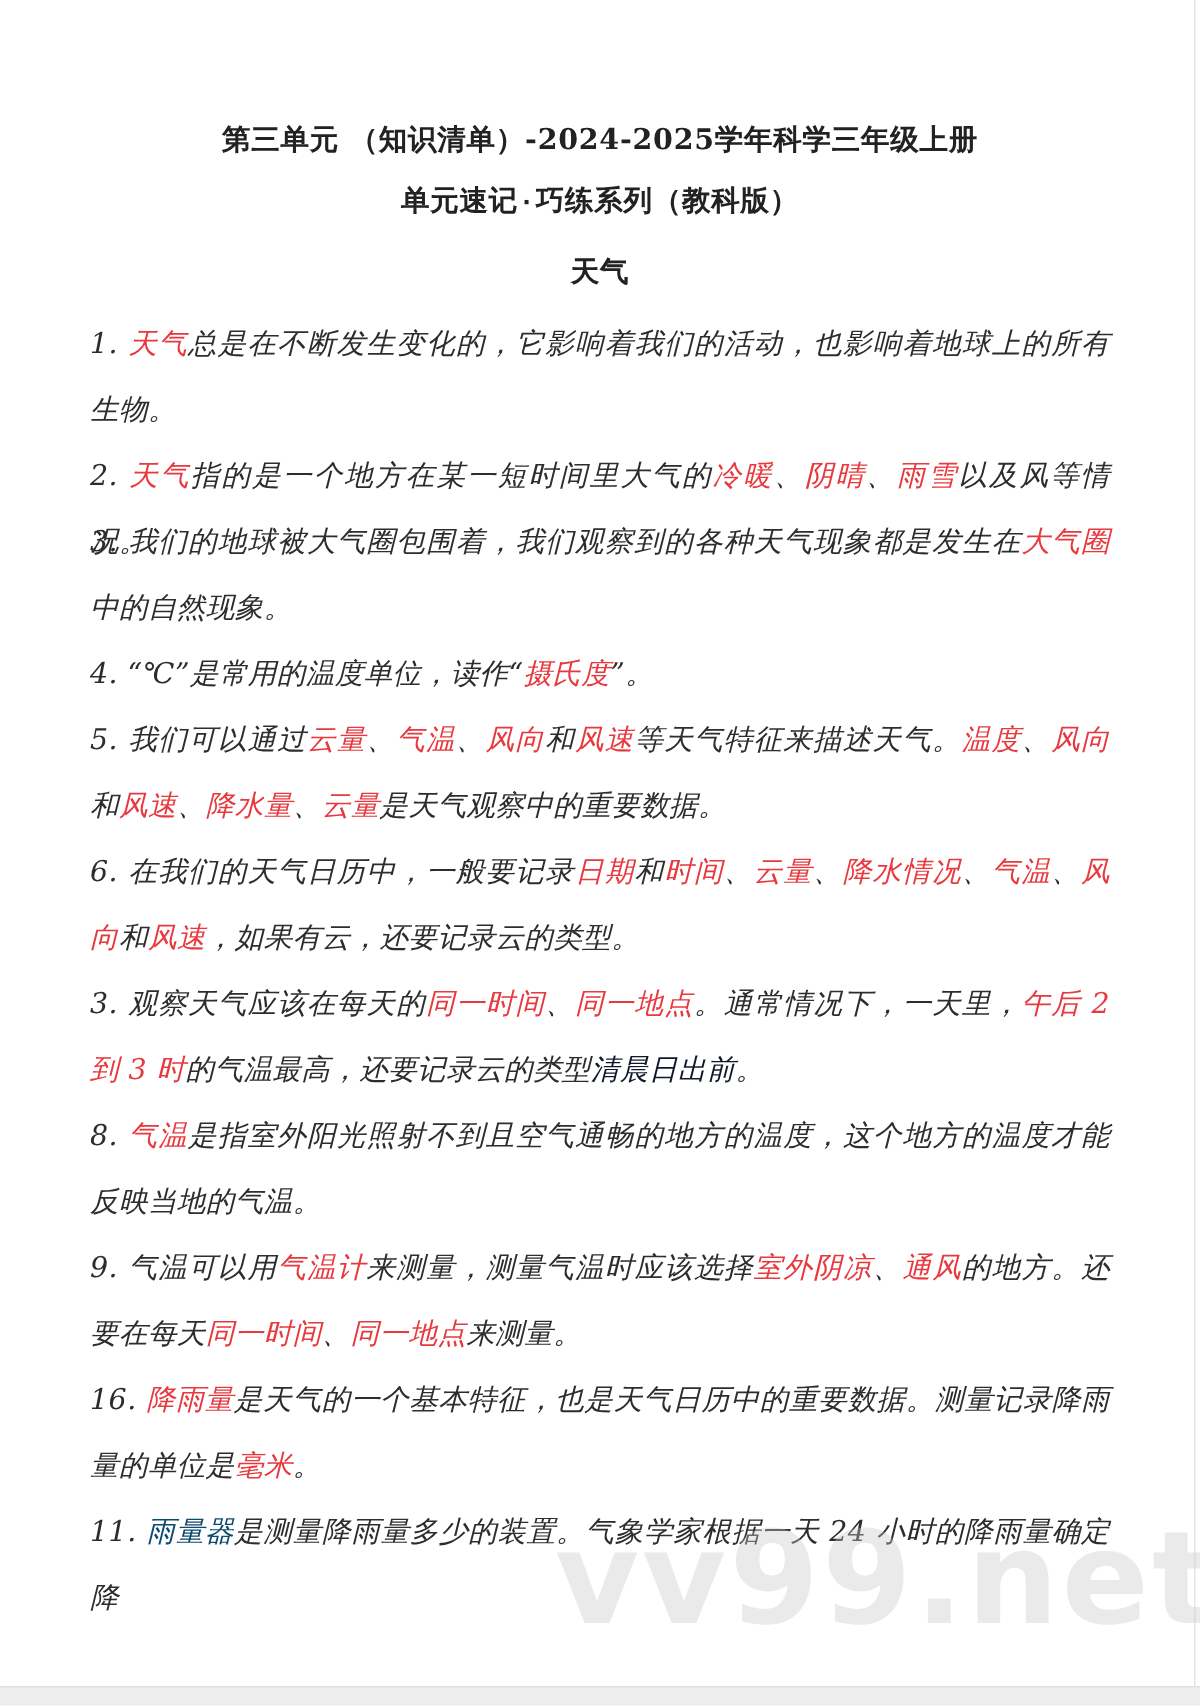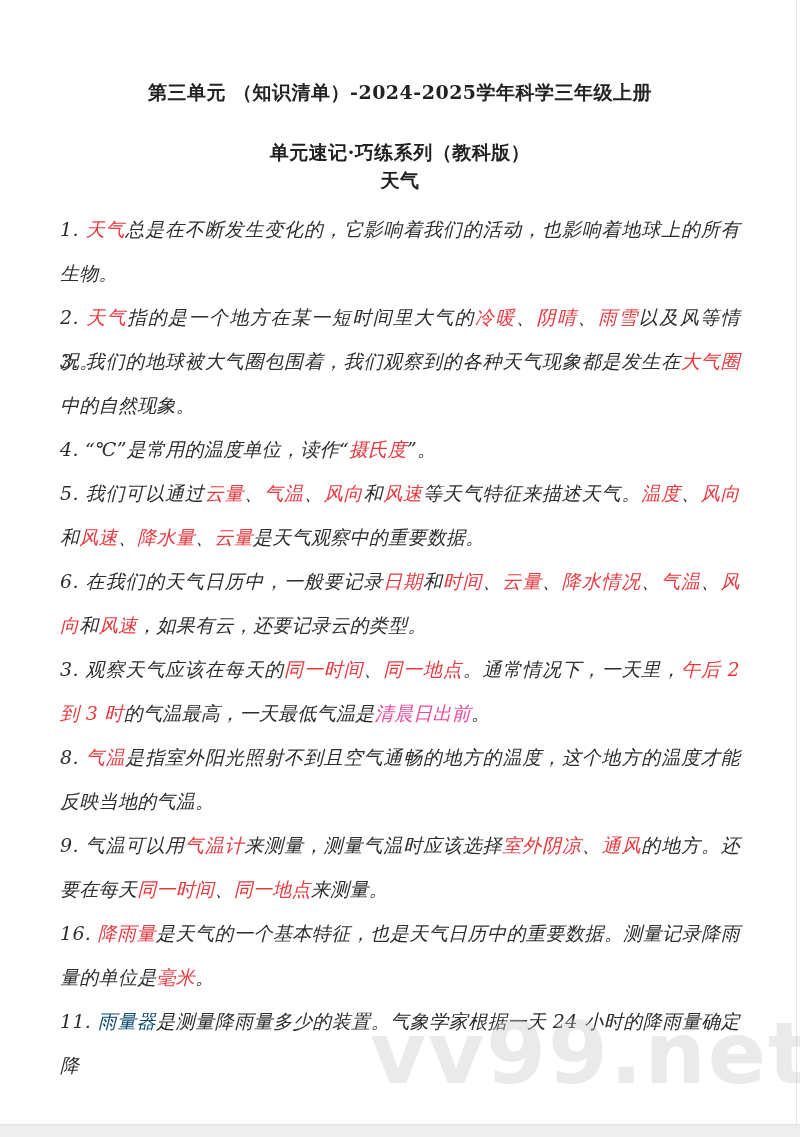--- a/index.html
+++ b/index.html
@@ -17,21 +17,21 @@
   }
   .bottom-strip {
     position: absolute; left: 0; top: 1124px; width: 800px; height: 13px;
     background: #eeeeee; border-top: 1px solid #e0e0e0;
   }
   .title {
     position: absolute; left: 0; width: 800px; text-align: center;
     font-weight: bold; color: #222; font-size: 19px; letter-spacing: 0.5px;
   }
   .t1 { top: 80px; }
-  .t2 { top: 140px; }
+  .t2 { top: 121px; font-family: Liberation Mono, monospace; }
   .t3 { top: 168px; }
   .para {
     position: absolute; left: 60px; width: 680px;
     font-size: 19px; line-height: 44px; color: #2d2d2d;
     text-align: justify; letter-spacing: 0.3px; font-style: italic;
   }
   .hl { color: #e8393f; }
   .watermark {
     position: absolute; left: 370px; top: 1003px;
     font-family: "DejaVu Sans", "Liberation Sans", sans-serif;
@@ -46,21 +46,21 @@
   <div class="title t1">第三单元 （知识清单）-2024-2025学年科学三年级上册</div>
   <div class="title t2">单元速记·巧练系列（教科版）</div>
   <div class="title t3">天气</div>
 
   <div class="para" style="top:207px"><span>1. </span><span class="hl" style="color: rgb(232, 57, 63);">天气</span><span>总是在不断发生变化的，它影响着我们的活动，也影响着地球上的所有生物。</span></div>
   <div class="para" style="top:295px"><span>2. </span><span class="hl" style="color: rgb(232, 57, 63);">天气</span><span>指的是一个地方在某一短时间里大气的</span><span class="hl" style="color: rgb(232, 57, 63);">冷暖</span><span>、</span><span class="hl" style="color: rgb(232, 57, 63);">阴晴</span><span>、</span><span class="hl" style="color: rgb(232, 57, 63);">雨雪</span><span>以及风等情况。</span></div>
   <div class="para" style="top:339px"><span>3. 我们的地球被大气圈包围着，我们观察到的各种天气现象都是发生在</span><span class="hl" style="color: rgb(232, 57, 63);">大气圈</span><span>中的自然现象。</span></div>
   <div class="para" style="top:427px"><span>4. “℃”是常用的温度单位，读作“</span><span class="hl" style="color: rgb(232, 57, 63);">摄氏度</span><span>”。</span></div>
   <div class="para" style="top:471px"><span>5. 我们可以通过</span><span class="hl" style="color: rgb(232, 57, 63);">云量</span><span>、</span><span class="hl" style="color: rgb(232, 57, 63);">气温</span><span>、</span><span class="hl" style="color: rgb(232, 57, 63);">风向</span><span>和</span><span class="hl" style="color: rgb(232, 57, 63);">风速</span><span>等天气特征来描述天气。</span><span class="hl" style="color: rgb(232, 57, 63);">温度</span><span>、</span><span class="hl" style="color: rgb(232, 57, 63);">风向</span><span>和</span><span class="hl" style="color: rgb(232, 57, 63);">风速</span><span>、</span><span class="hl" style="color: rgb(232, 57, 63);">降水量</span><span>、</span><span class="hl" style="color: rgb(232, 57, 63);">云量</span><span>是天气观察中的重要数据。</span></div>
   <div class="para" style="top:559px"><span>6. 在我们的天气日历中，一般要记录</span><span class="hl" style="color: rgb(232, 57, 63);">日期</span><span>和</span><span class="hl" style="color: rgb(232, 57, 63);">时间</span><span>、</span><span class="hl" style="color: rgb(232, 57, 63);">云量</span><span>、</span><span class="hl" style="color: rgb(232, 57, 63);">降水情况</span><span>、</span><span class="hl" style="color: rgb(232, 57, 63);">气温</span><span>、</span><span class="hl" style="color: rgb(232, 57, 63);">风向</span><span>和</span><span class="hl" style="color: rgb(232, 57, 63);">风速</span><span>，如果有云，还要记录云的类型。</span></div>
-  <div class="para" style="top:647px"><span>3. 观察天气应该在每天的</span><span class="hl" style="color: rgb(232, 57, 63);">同一时间</span><span>、</span><span class="hl" style="color: rgb(232, 57, 63);">同一地点</span><span>。通常情况下，一天里，</span><span class="hl" style="color: rgb(232, 57, 63);">午后 2 到 3 时</span><span>的气温最高，一天最低气温是</span><span class="hl" style="color: #ec4899;">清晨日出前</span><span>。</span></div>
+  <div class="para" style="top:647px"><span>3. 观察天气应该在每天的</span><span class="hl" style="color: rgb(232, 57, 63);">同一时间</span><span>、</span><span class="hl" style="color: rgb(232, 57, 63);">同一地点</span><span>。通常情况下，一天里，</span><span class="hl" style="color: rgb(232, 57, 63);">午后 2 到 3 时</span><span>的气温最高，还要记录云的类型</span><span class="hl" style="color: #0f172a;">清晨日出前</span><span>。</span></div>
   <div class="para" style="top:735px"><span>8. </span><span class="hl" style="color: rgb(232, 57, 63);">气温</span><span>是指室外阳光照射不到且空气通畅的地方的温度，这个地方的温度才能反映当地的气温。</span></div>
   <div class="para" style="top:823px"><span>9. 气温可以用</span><span class="hl" style="color: rgb(232, 57, 63);">气温计</span><span>来测量，测量气温时应该选择</span><span class="hl" style="color: rgb(232, 57, 63);">室外阴凉</span><span>、</span><span class="hl" style="color: rgb(232, 57, 63);">通风</span><span>的地方。还要在每天</span><span class="hl" style="color: rgb(232, 57, 63);">同一时间</span><span>、</span><span class="hl" style="color: rgb(232, 57, 63);">同一地点</span><span>来测量。</span></div>
   <div class="para" style="top:911px"><span>16. </span><span class="hl" style="color: rgb(232, 57, 63);">降雨量</span><span>是天气的一个基本特征，也是天气日历中的重要数据。测量记录降雨量的单位是</span><span class="hl" style="color: rgb(232, 57, 63);">毫米</span><span>。</span></div>
   <div class="para" style="top:999px"><span>11. </span><span class="hl" style="color: #0c4a6e;">雨量器</span><span>是测量降雨量多少的装置。气象学家根据一天 24 小时的降雨量确定降</span></div>
 
   <div class="watermark">vv99.net</div>
 </div>
 <div class="bottom-strip"></div>
 
 </body></html>

